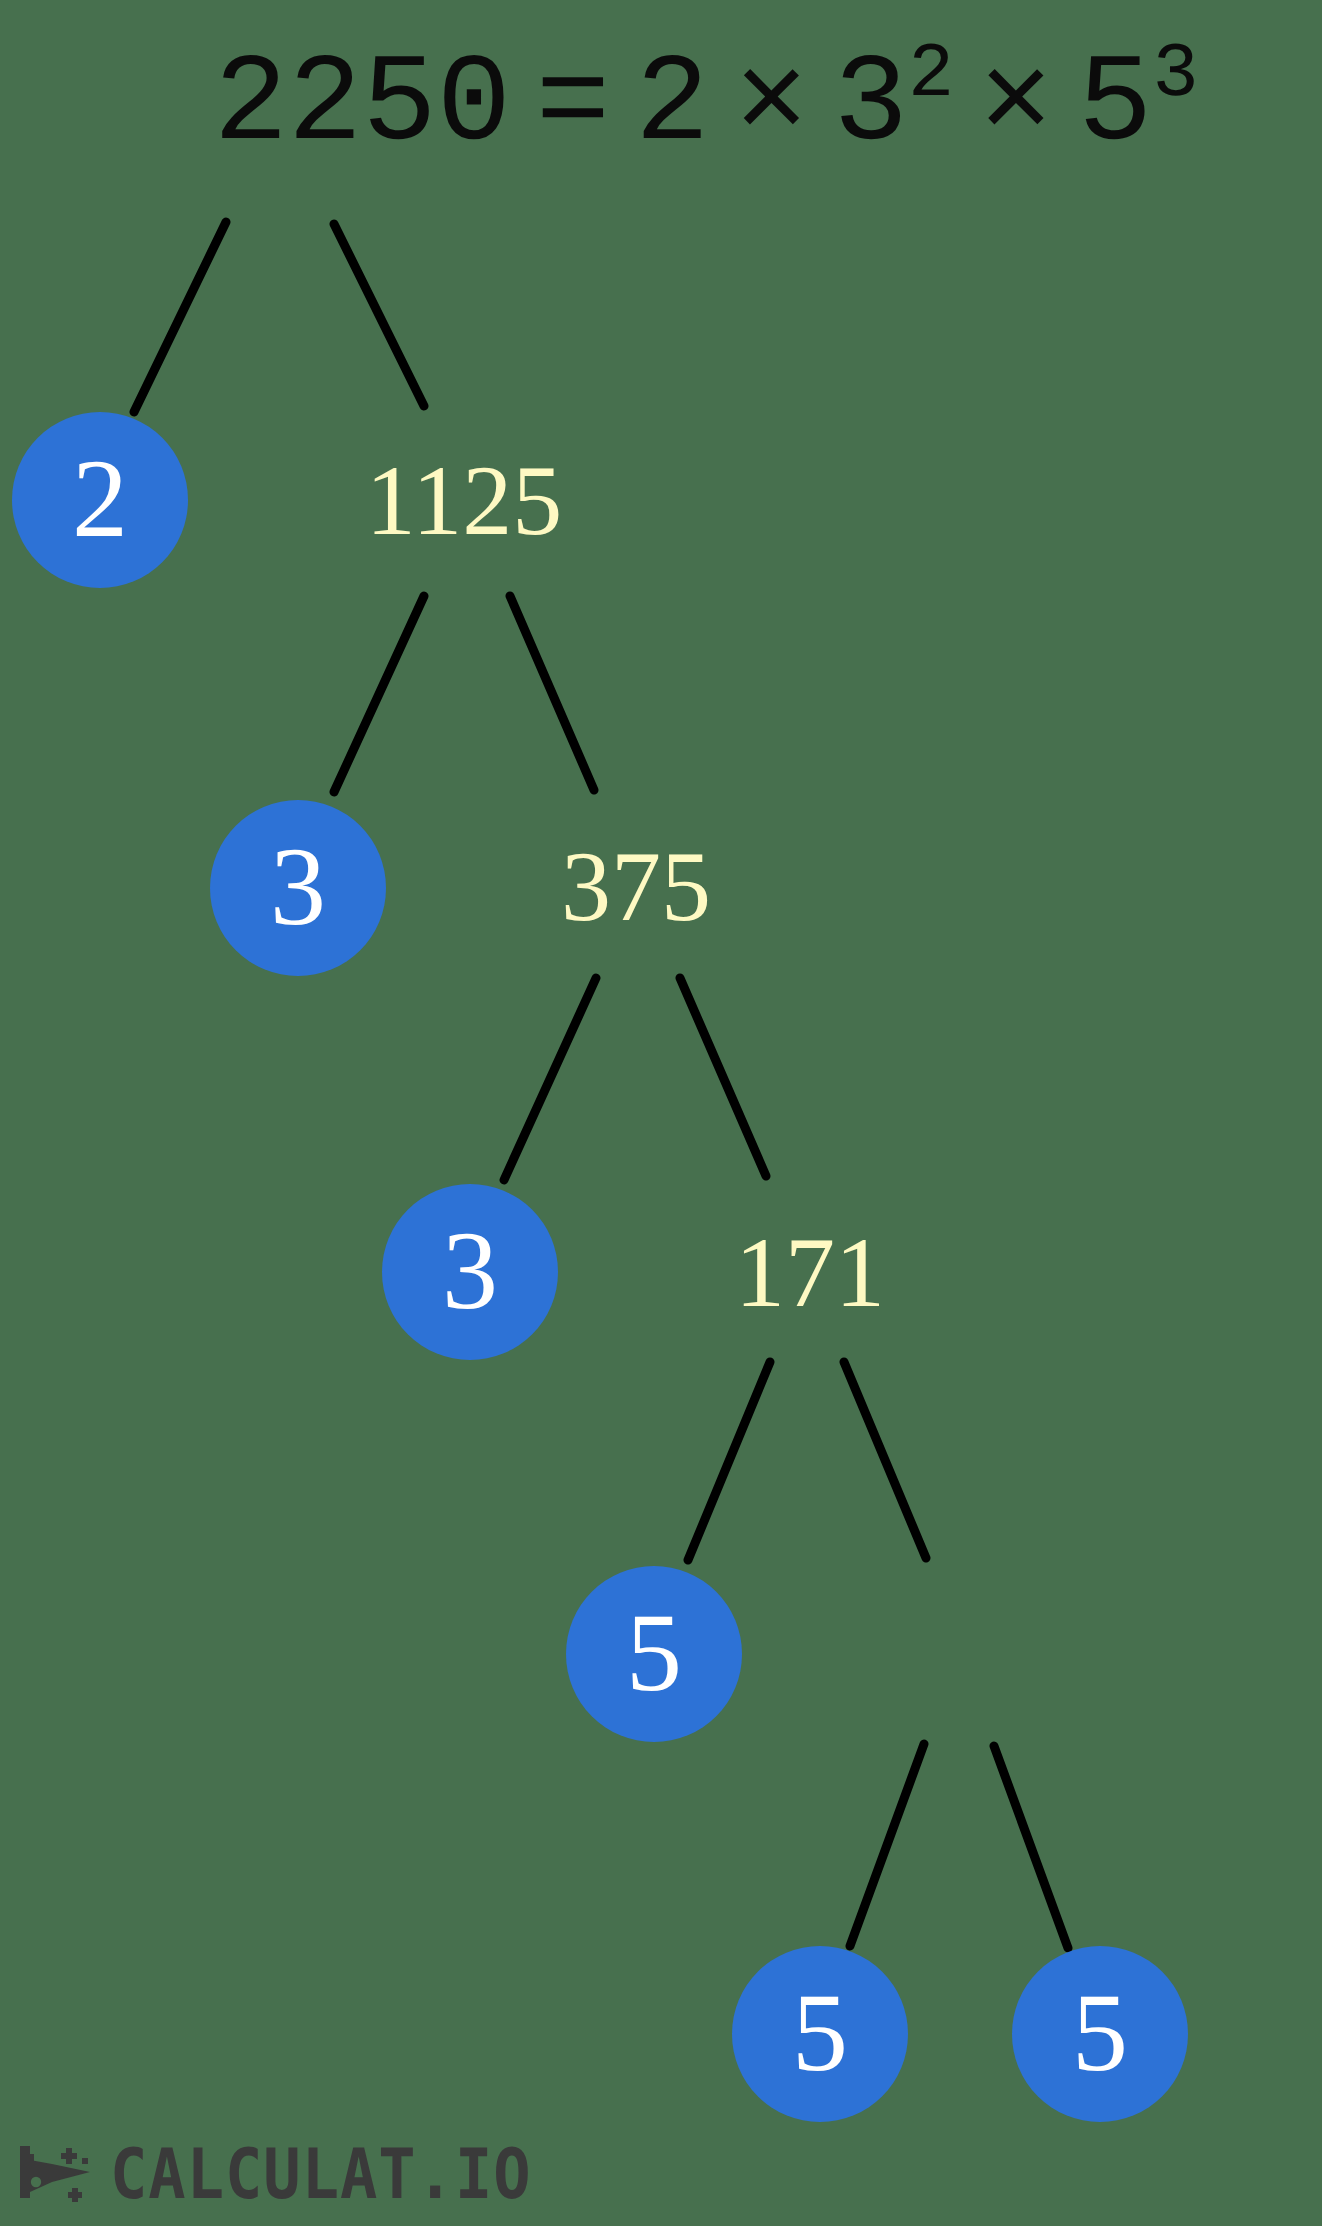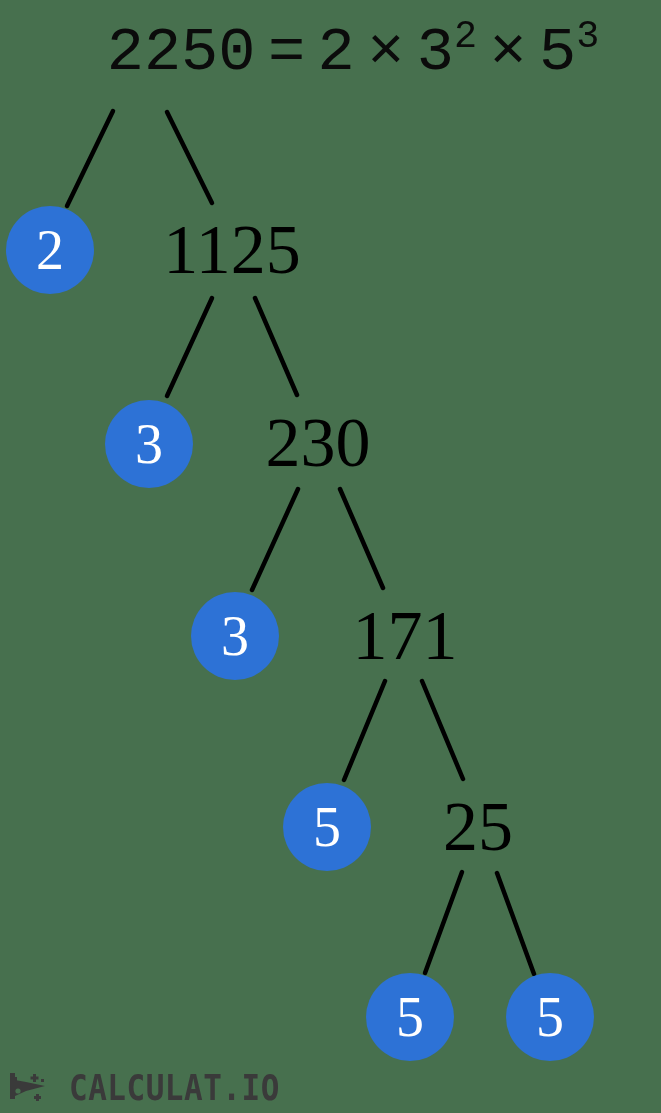--- a/index.html
+++ b/index.html
@@ -57,34 +57,34 @@
     display: flex;
     align-items: center;
     justify-content: center;
     font-size: 56px;
     line-height: 1;
   }
   
   .comp {
     position: absolute;
     transform: translate(-50%, -50%);
-    font-size: 70px;
+    font-size: 50px;
     line-height: 1;
-    color: #000000;
+    color: #fef9c3;
     white-space: nowrap;
   }
   
   .logo {
     position: absolute;
     left: 8px;
     top: 1069px;
     height: 38px;
     display: flex;
     align-items: center;
-    gap: 19px;
+    gap: 5px;
     color: #3a3a3a;
   }
   .logo-text {
     font-family: "DejaVu Sans Mono", monospace;
     font-weight: bold;
     font-size: 31px;
     line-height: 1;
     letter-spacing: 0.5px;
     transform: scaleY(1.12);
   }
@@ -117,35 +117,32 @@
     <span>2</span>
   </div>
   <div class="comp" style="left:232px; top:250px">
     <span>1125</span>
   </div>
 
   <div class="prime" style="left:105px; top:400px">
     <span>3</span>
   </div>
   <div class="comp" style="left:318px; top:443px">
-    <span>230</span>
+    <span>375</span>
   </div>
 
   <div class="prime" style="left:191px; top:592px">
     <span>3</span>
   </div>
   <div class="comp" style="left:405px; top:636px">
     <span>171</span>
   </div>
 
   <div class="prime" style="left:283px; top:783px">
     <span>5</span>
-  </div>
-  <div class="comp" style="left:478px; top:827px">
-    <span>25</span>
   </div>
 
   <div class="prime" style="left:366px; top:973px">
     <span>5</span>
   </div>
   <div class="prime" style="left:506px; top:973px">
     <span>5</span>
   </div>
 
   <div class="logo">

